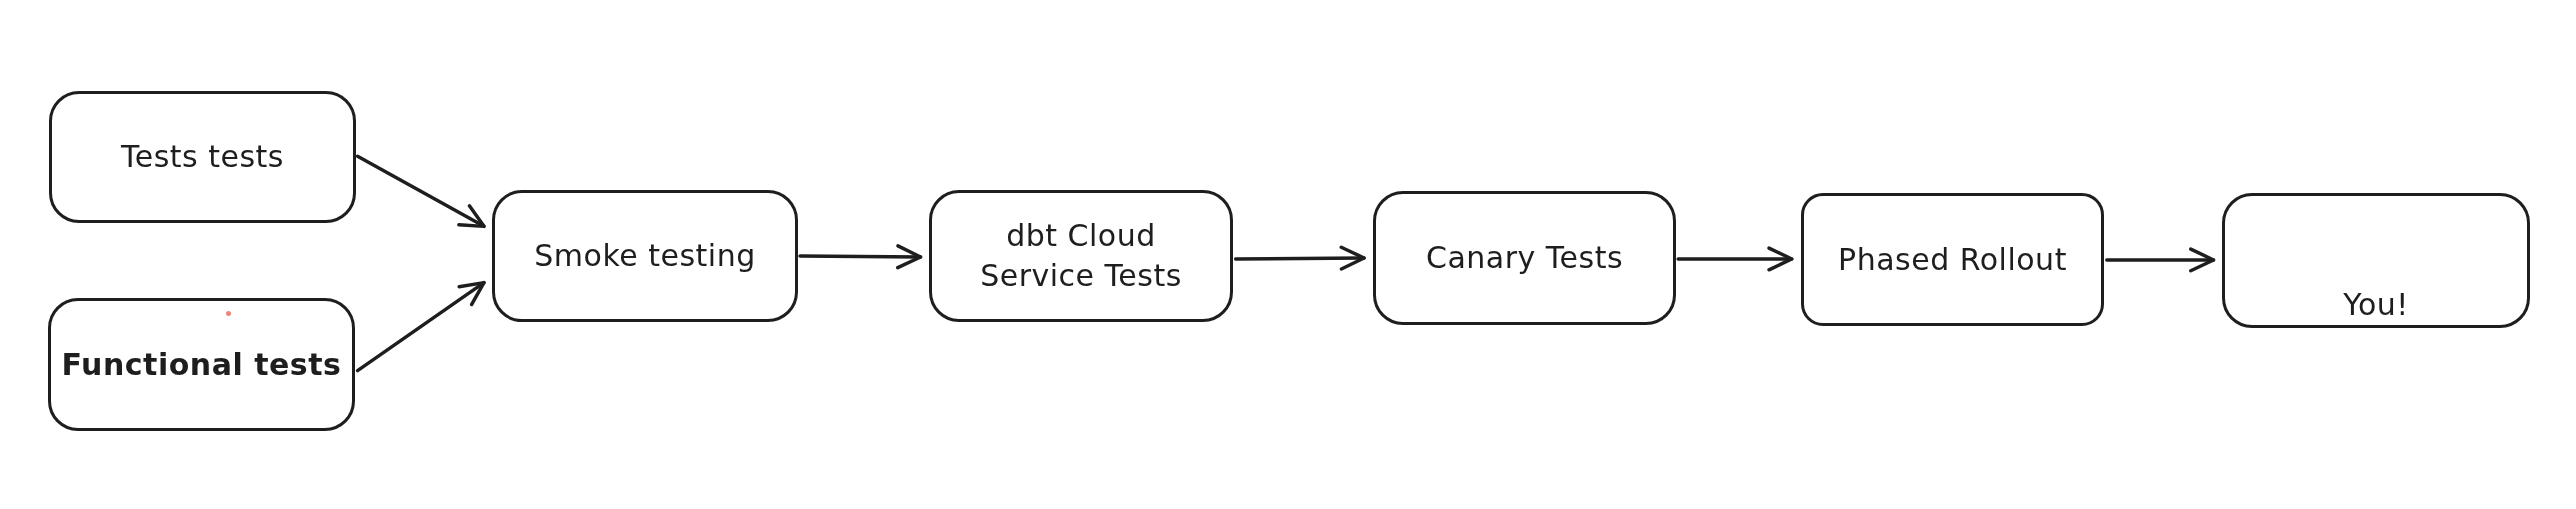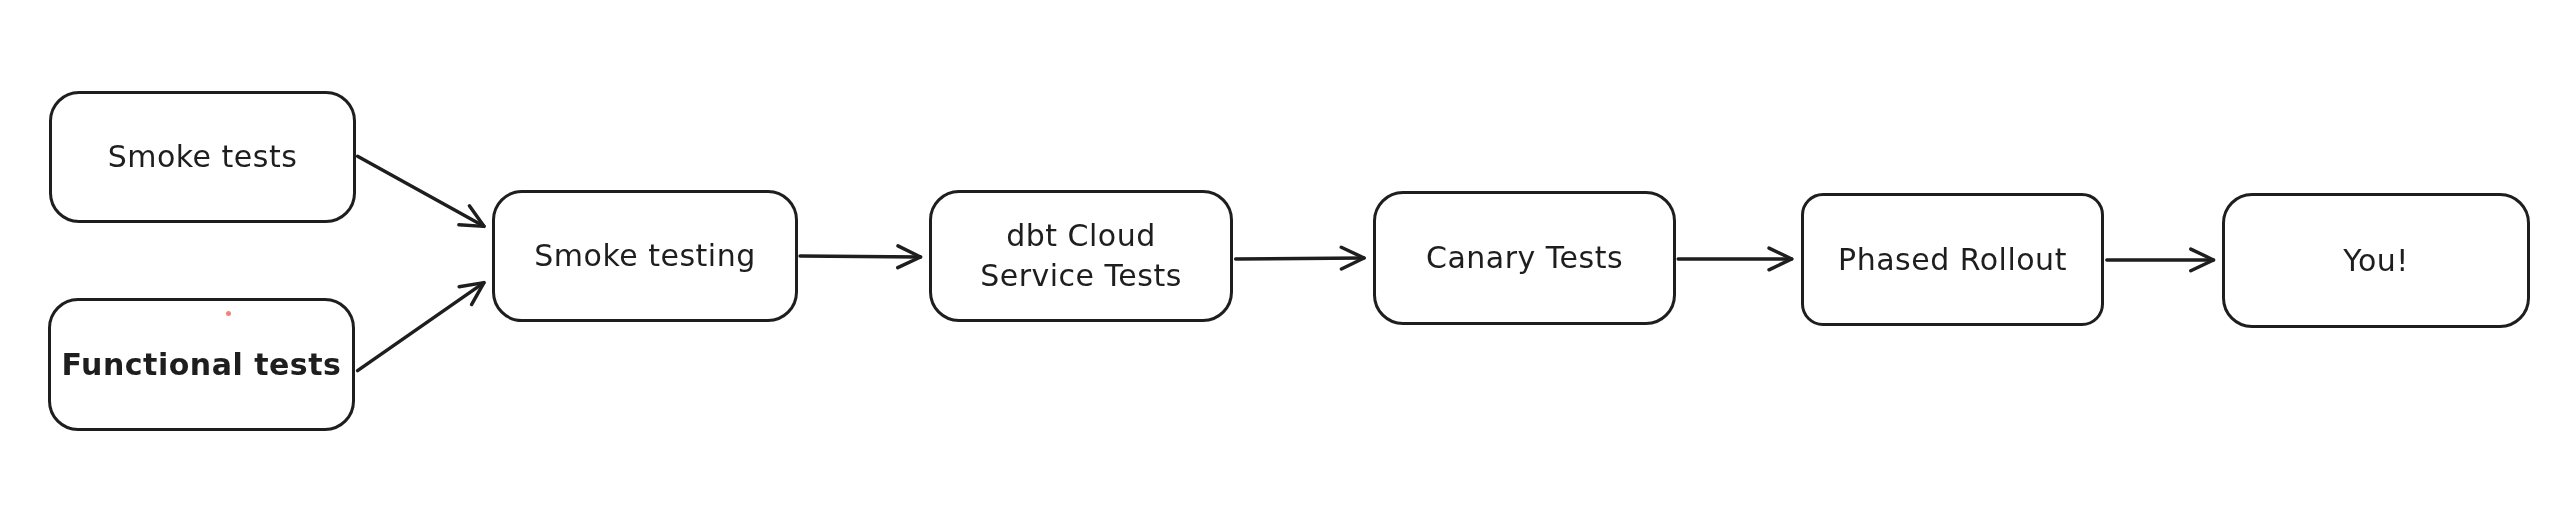--- a/index.html
+++ b/index.html
@@ -69,21 +69,21 @@
     <path d="M 810 259 L 932 260" fill="none" stroke="#1e1e1e" stroke-width="3.5" stroke-linecap="round" marker-end="url(#arrowhead)"></path>
 
     <path d="M 1251 262 L 1381 261" fill="none" stroke="#1e1e1e" stroke-width="3.5" stroke-linecap="round" marker-end="url(#arrowhead)"></path>
 
     <path d="M 1699 262 L 1814 262" fill="none" stroke="#1e1e1e" stroke-width="3.5" stroke-linecap="round" marker-end="url(#arrowhead)"></path>
 
     <path d="M 2133 263 L 2241 263" fill="none" stroke="#1e1e1e" stroke-width="3.5" stroke-linecap="round" marker-end="url(#arrowhead)"></path>
   </svg>
 
   <div class="node" style="left:49px; top:91px; width:307px; height:132px;">
-    <span class="node-label">Smoke tests</span>
+    <span class="node-label">Tests tests</span>
   </div>
 
   <div class="node" style="left:48px; top:298px; width:307px; height:133px;font-weight:bold;">
     <span class="node-label">Functional tests</span>
   </div>
 
   <div class="node" style="left:492px; top:190px; width:306px; height:132px;">
     <span class="node-label">Smoke testing</span>
   </div>
 
@@ -93,20 +93,20 @@
   </div>
 
   <div class="node" style="left:1373px; top:191px; width:303px; height:134px;">
     <span class="node-label">Canary Tests</span>
   </div>
 
   <div class="node" style="left:1801px; top:193px; width:303px; height:133px;border-radius:22px;">
     <span class="node-label">Phased Rollout</span>
   </div>
 
-  <div class="node" style="left:2222px; top:193px; width:308px; height:135px;">
+  <div class="node" style="left:2222px; top:193px; width:308px; height:135px;align-items:flex-end;">
     <span class="node-label">You!</span>
   </div>
 
   <div class="stray-dot"></div>
 
 </div>
 
 
 </body></html>

